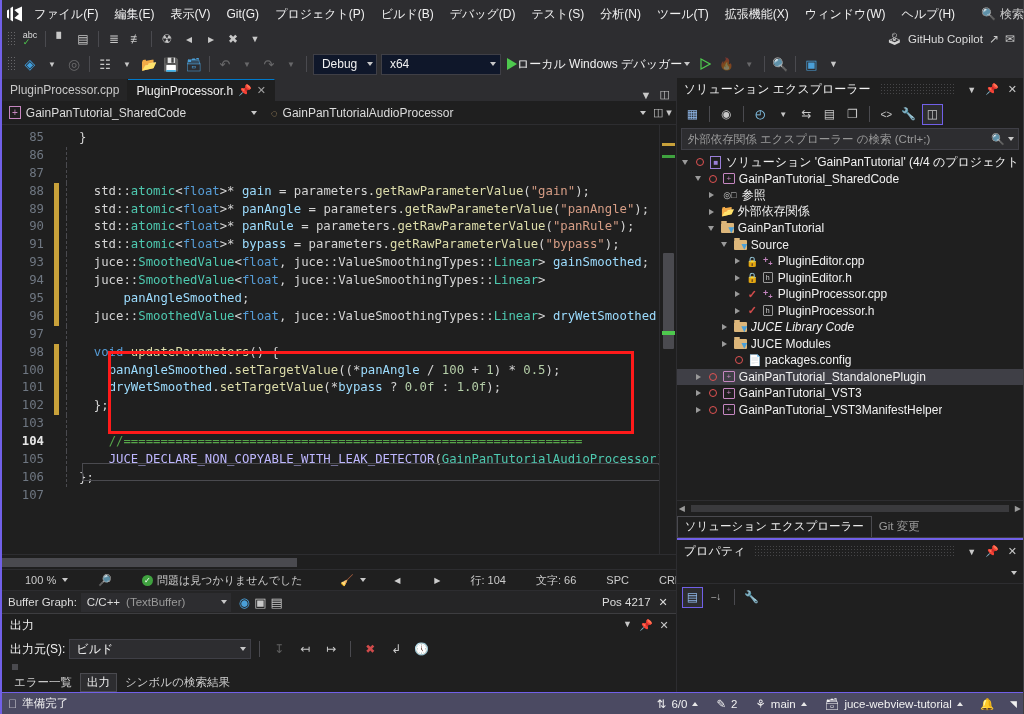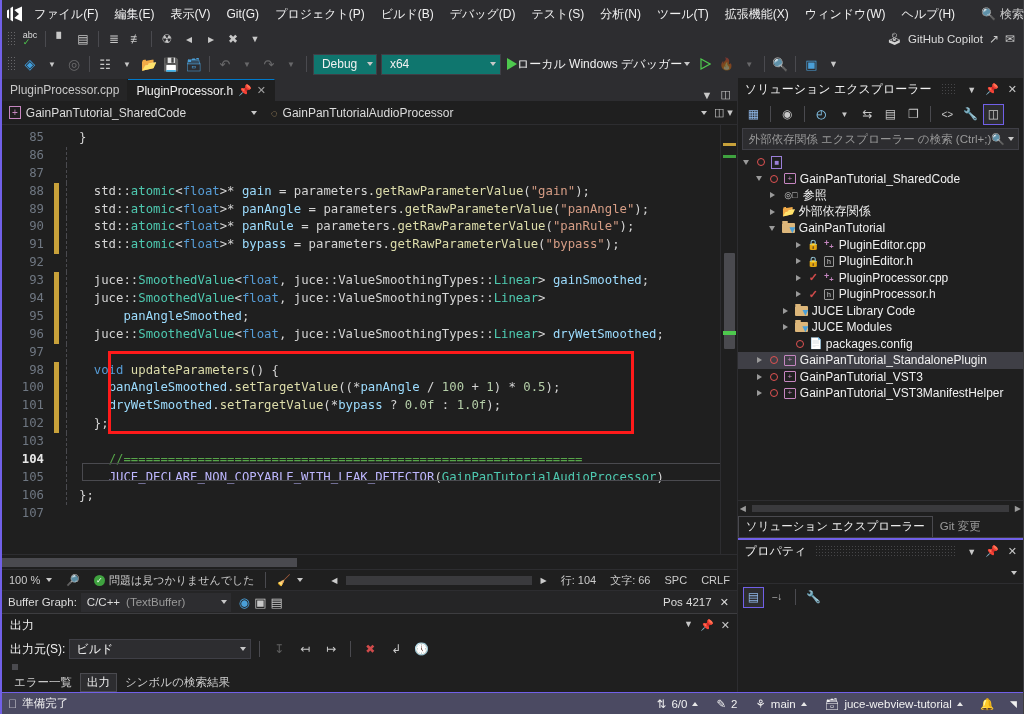--- a/index.html
+++ b/index.html
@@ -72,21 +72,21 @@
     opacity: .9;
   }
   .tbtn {
     height: 20px; min-width: 22px;
     display: flex; align-items: center; justify-content: center;
     padding: 0 3px; color: #c8c8c8; font-size: 12px;
   }
   .tbtn.dis { opacity: .38; }
   .vsep { width: 1px; height: 16px; background: #4a4a4f; margin: 0 4px; }
   .combo {
-    height: 21px; background: #0f766e;
+    height: 21px; background: #0f172a;
     border: 1px solid #3f3f46;
     display: flex; align-items: center;
     padding: 0 4px 0 8px; color: #f1f1f1; font-size: 12px;
     margin: 0 2px; white-space: nowrap;
   }
   .combo .cb-text { flex: 1; }
   .combo .cb-arrow { margin-left: 10px; }
   .combo.w1 { width: 64px; }
   .combo.w2 { width: 120px; }
   .runbtn {
@@ -214,21 +214,21 @@
     position:absolute; right:0; top:0; bottom:0; width:4px; background:#1f1f1f;
   }
 
   
   .edstatus {
     height: 21px; flex: 0 0 21px;
     display: flex; align-items: center;
     background: #1f1f1f; font-size: 11px; color: #cccccc;
     border-top: 1px solid #2d2d30;
   }
-  .edstatus .cell { padding: 0 7px; display:flex; align-items:center; gap:4px; white-space:nowrap;}
+  .edstatus .cell { padding: 0 7px; display:flex; align-items:center; gap:4px; white-space:nowrap;margin-left:16px;}
   .zoom-combo {
     display:flex; align-items:center; gap:3px;
     padding: 0 5px; height: 18px;
   }
   .ok-dot {
     width: 11px; height: 11px; border-radius: 50%;
     background: #3fa23f; color: #fff; font-size: 8px;
     display:flex; align-items:center; justify-content:center;
   }
   .bufbar {
@@ -520,21 +520,20 @@
 
       <div class="editor-wrap">
         <div class="editor" id="code-editor">
             <div class="cline"><div class="gut">85</div><div class="chmark"></div><div class="fold"></div><div class="code"><span class="pn">}</span></div></div>
             <div class="cline"><div class="gut">86</div><div class="chmark"></div><div class="fold"><span class="vline"></span></div><div class="code"></div></div>
             <div class="cline"><div class="gut">87</div><div class="chmark"></div><div class="fold"><span class="vline"></span></div></div>
             <div class="cline"><div class="gut">88</div><div class="chmark changed"></div><div class="fold"><span class="vline"></span></div><div class="code"><span class="pn">  std</span><span class="pn">::</span><span class="ty">atomic</span><span class="pn">&lt;</span><span class="k">float</span><span class="pn">&gt;* </span><span class="id">gain</span><span class="pn"> = </span><span class="pn">parameters</span><span class="pn">.</span><span class="fn">getRawParameterValue</span><span class="pn">(</span><span class="st">"gain"</span><span class="pn">);</span></div></div>
             <div class="cline"><div class="gut">89</div><div class="chmark changed"></div><div class="fold"><span class="vline"></span></div><div class="code"><span class="pn">  std</span><span class="pn">::</span><span class="ty">atomic</span><span class="pn">&lt;</span><span class="k">float</span><span class="pn">&gt;* </span><span class="id">panAngle</span><span class="pn"> = </span><span class="pn">parameters</span><span class="pn">.</span><span class="fn">getRawParameterValue</span><span class="pn">(</span><span class="st">"panAngle"</span><span class="pn">);</span></div></div>
             <div class="cline"><div class="gut">90</div><div class="chmark changed"></div><div class="fold"><span class="vline"></span></div><div class="code"><span class="pn">  std</span><span class="pn">::</span><span class="ty">atomic</span><span class="pn">&lt;</span><span class="k">float</span><span class="pn">&gt;* </span><span class="id">panRule</span><span class="pn"> = </span><span class="pn">parameters</span><span class="pn">.</span><span class="fn">getRawParameterValue</span><span class="pn">(</span><span class="st">"panRule"</span><span class="pn">);</span></div></div>
             <div class="cline"><div class="gut">91</div><div class="chmark changed"></div><div class="fold"><span class="vline"></span></div><div class="code"><span class="pn">  std</span><span class="pn">::</span><span class="ty">atomic</span><span class="pn">&lt;</span><span class="k">float</span><span class="pn">&gt;* </span><span class="id">bypass</span><span class="pn"> = </span><span class="pn">parameters</span><span class="pn">.</span><span class="fn">getRawParameterValue</span><span class="pn">(</span><span class="st">"bypass"</span><span class="pn">);</span></div></div>
-            <div class="cline"><div class="gut">92</div><div class="chmark"></div><div class="fold"><span class="vline"></span></div><div class="code"></div></div>
             <div class="cline"><div class="gut">93</div><div class="chmark changed"></div><div class="fold"><span class="vline"></span></div><div class="code"><span class="pn">  juce</span><span class="pn">::</span><span class="ty">SmoothedValue</span><span class="pn">&lt;</span><span class="k">float</span><span class="pn">, juce</span><span class="pn">::</span><span class="pn">ValueSmoothingTypes</span><span class="pn">::</span><span class="ty">Linear</span><span class="pn">&gt; </span><span class="id">gainSmoothed</span><span class="pn">;</span></div></div>
             <div class="cline"><div class="gut">94</div><div class="chmark changed"></div><div class="fold"><span class="vline"></span></div><div class="code"><span class="pn">  juce</span><span class="pn">::</span><span class="ty">SmoothedValue</span><span class="pn">&lt;</span><span class="k">float</span><span class="pn">, juce</span><span class="pn">::</span><span class="pn">ValueSmoothingTypes</span><span class="pn">::</span><span class="ty">Linear</span><span class="pn">&gt;</span></div></div>
             <div class="cline"><div class="gut">95</div><div class="chmark changed"></div><div class="fold"><span class="vline"></span></div><div class="code"><span class="pn">      </span><span class="id">panAngleSmoothed</span><span class="pn">;</span></div></div>
             <div class="cline"><div class="gut">96</div><div class="chmark changed"></div><div class="fold"><span class="vline"></span></div><div class="code"><span class="pn">  juce</span><span class="pn">::</span><span class="ty">SmoothedValue</span><span class="pn">&lt;</span><span class="k">float</span><span class="pn">, juce</span><span class="pn">::</span><span class="pn">ValueSmoothingTypes</span><span class="pn">::</span><span class="ty">Linear</span><span class="pn">&gt; </span><span class="id">dryWetSmoothed</span><span class="pn">;</span></div></div>
             <div class="cline"><div class="gut">97</div><div class="chmark"></div><div class="fold"><span class="vline"></span></div><div class="code"></div></div>
             <div class="cline"><div class="gut">98</div><div class="chmark changed"></div><div class="fold"><span class="vline"></span></div><div class="code"><span class="pn">  </span><span class="k">void</span><span class="pn"> </span><span class="fn">updateParameters</span><span class="pn">() {</span></div></div>
             <div class="cline"><div class="gut">100</div><div class="chmark changed"></div><div class="fold"><span class="vline"></span></div><div class="code"><span class="pn">    </span><span class="id">panAngleSmoothed</span><span class="pn">.</span><span class="fn">setTargetValue</span><span class="pn">((*</span><span class="id">panAngle</span><span class="pn"> / </span><span class="nu">100</span><span class="pn"> + </span><span class="nu">1</span><span class="pn">) * </span><span class="nu">0.5</span><span class="pn">);</span></div></div>
             <div class="cline"><div class="gut">101</div><div class="chmark changed"></div><div class="fold"><span class="vline"></span></div><div class="code"><span class="pn">    </span><span class="id">dryWetSmoothed</span><span class="pn">.</span><span class="fn">setTargetValue</span><span class="pn">(*</span><span class="id">bypass</span><span class="pn"> ? </span><span class="nu">0.0f</span><span class="pn"> : </span><span class="nu">1.0f</span><span class="pn">);</span></div></div>
             <div class="cline"><div class="gut">102</div><div class="chmark changed"></div><div class="fold"><span class="vline"></span></div><div class="code"><span class="pn">  };</span></div></div>
             <div class="cline"><div class="gut">103</div><div class="chmark"></div><div class="fold"><span class="vline"></span></div><div class="code"></div></div>
@@ -673,20 +672,21 @@
           <div class="trow" style="padding-left: 4px;">
             <span class="tri-slot">
               <span class="tri-d"></span>
             </span>
             <span class="ico" style="flex: 0 0 11px; width: 11px;">
               <span class="red-dot"></span>
             </span>
             <span class="ico">
               <span style="color:#9a7fd8;border:1px solid #9a7fd8;font-size:8px;padding:0 2px;line-height:11px;">■</span>
             </span>
+            <span style="overflow: hidden;">ソリューション 'GainPanTutorial' (4/4 のプロジェクト</span>
           </div>
           <div class="trow" style="padding-left: 17px;">
             <span class="tri-slot">
               <span class="tri-d"></span>
             </span>
             <span class="ico" style="flex: 0 0 11px; width: 11px;">
               <span class="red-dot"></span>
             </span>
             <span class="ico">
               <span class="proj-ic">+</span>
@@ -713,20 +713,29 @@
           </div>
           <div class="trow" style="padding-left: 30px;">
             <span class="tri-slot">
               <span class="tri-d"></span>
             </span>
             <span class="ico">
               <span class="folder-ic blue"></span>
             </span>
             <span style="overflow: hidden;">GainPanTutorial</span>
           </div>
+          <div class="trow" style="padding-left: 43px;">
+            <span class="tri-slot">
+              <span class="tri-d"></span>
+            </span>
+            <span class="ico">
+              <span class="folder-ic blue"></span>
+            </span>
+            <span style="overflow: hidden;">Source</span>
+          </div>
           <div class="trow" style="padding-left: 56px;">
             <span class="tri-slot">
               <span class="tri-r"></span>
             </span>
             <span class="ico" style="flex: 0 0 11px; width: 11px;">
               <span class="lock-ic">🔒</span>
             </span>
             <span class="ico">
               <span class="cpp-ic">+<sub>+</sub></span>
             </span>
@@ -768,21 +777,21 @@
             </span>
             <span style="overflow: hidden;">PluginProcessor.h</span>
           </div>
           <div class="trow" style="padding-left: 43px;">
             <span class="tri-slot">
               <span class="tri-r"></span>
             </span>
             <span class="ico">
               <span class="folder-ic blue"></span>
             </span>
-            <span style="overflow: hidden;">JUCE Library Code</span>
+            <span style="overflow: hidden; font-style: italic;">JUCE Library Code</span>
           </div>
           <div class="trow" style="padding-left: 43px;">
             <span class="tri-slot">
               <span class="tri-r"></span>
             </span>
             <span class="ico">
               <span class="folder-ic blue"></span>
             </span>
             <span style="overflow: hidden;">JUCE Modules</span>
           </div>

